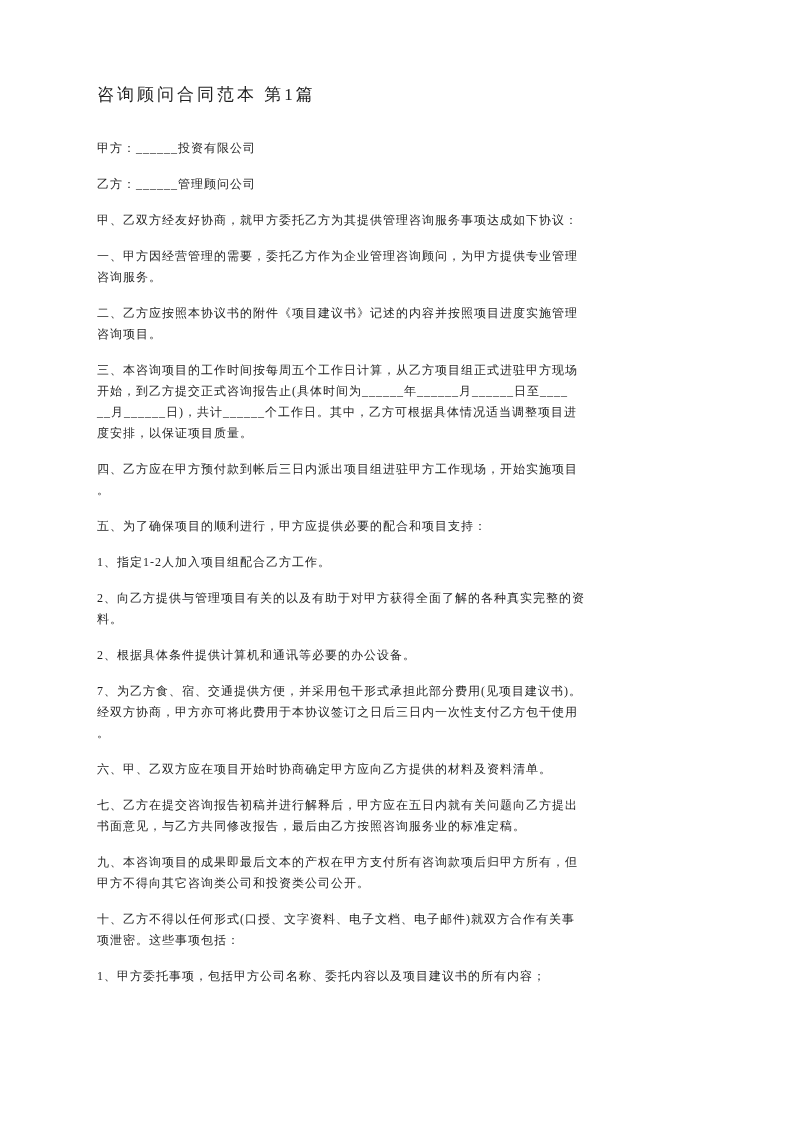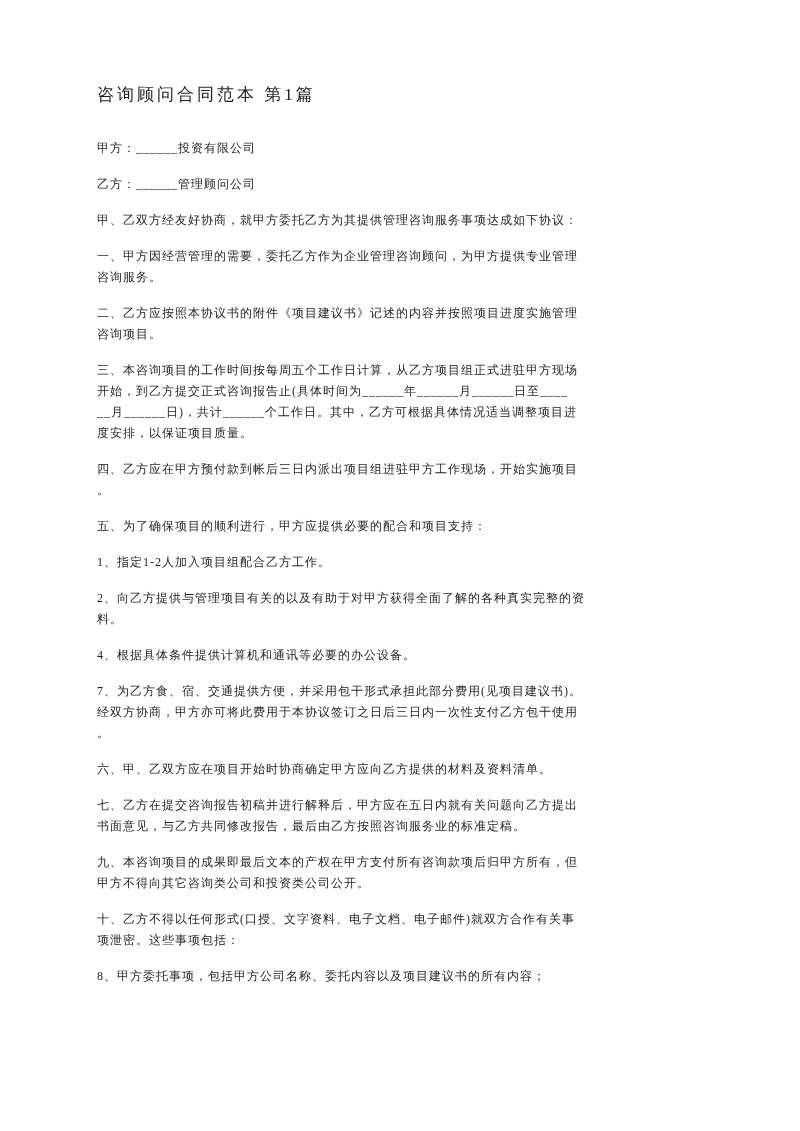--- a/index.html
+++ b/index.html
@@ -55,26 +55,26 @@
     <p class="para">三、本咨询项目的工作时间按每周五个工作日计算，从乙方项目组正式进驻甲方现场
 开始，到乙方提交正式咨询报告止(具体时间为______年______月______日至____
 __月______日)，共计______个工作日。其中，乙方可根据具体情况适当调整项目进
 度安排，以保证项目质量。</p>
     <p class="para">四、乙方应在甲方预付款到帐后三日内派出项目组进驻甲方工作现场，开始实施项目
 。</p>
     <p class="para">五、为了确保项目的顺利进行，甲方应提供必要的配合和项目支持：</p>
     <p class="para">1、指定1-2人加入项目组配合乙方工作。</p>
     <p class="para">2、向乙方提供与管理项目有关的以及有助于对甲方获得全面了解的各种真实完整的资
 料。</p>
-    <p class="para">4、根据具体条件提供计算机和通讯等必要的办公设备。</p>
+    <p class="para">2、根据具体条件提供计算机和通讯等必要的办公设备。</p>
     <p class="para">7、为乙方食、宿、交通提供方便，并采用包干形式承担此部分费用(见项目建议书)。
 经双方协商，甲方亦可将此费用于本协议签订之日后三日内一次性支付乙方包干使用
 。</p>
     <p class="para">六、甲、乙双方应在项目开始时协商确定甲方应向乙方提供的材料及资料清单。</p>
     <p class="para">七、乙方在提交咨询报告初稿并进行解释后，甲方应在五日内就有关问题向乙方提出
 书面意见，与乙方共同修改报告，最后由乙方按照咨询服务业的标准定稿。</p>
     <p class="para">九、本咨询项目的成果即最后文本的产权在甲方支付所有咨询款项后归甲方所有，但
 甲方不得向其它咨询类公司和投资类公司公开。</p>
     <p class="para">十、乙方不得以任何形式(口授、文字资料、电子文档、电子邮件)就双方合作有关事
 项泄密。这些事项包括：</p>
-    <p class="para">8、甲方委托事项，包括甲方公司名称、委托内容以及项目建议书的所有内容；</p>
+    <p class="para">1、甲方委托事项，包括甲方公司名称、委托内容以及项目建议书的所有内容；</p>
   </div>
 </div>
 
 </body></html>

